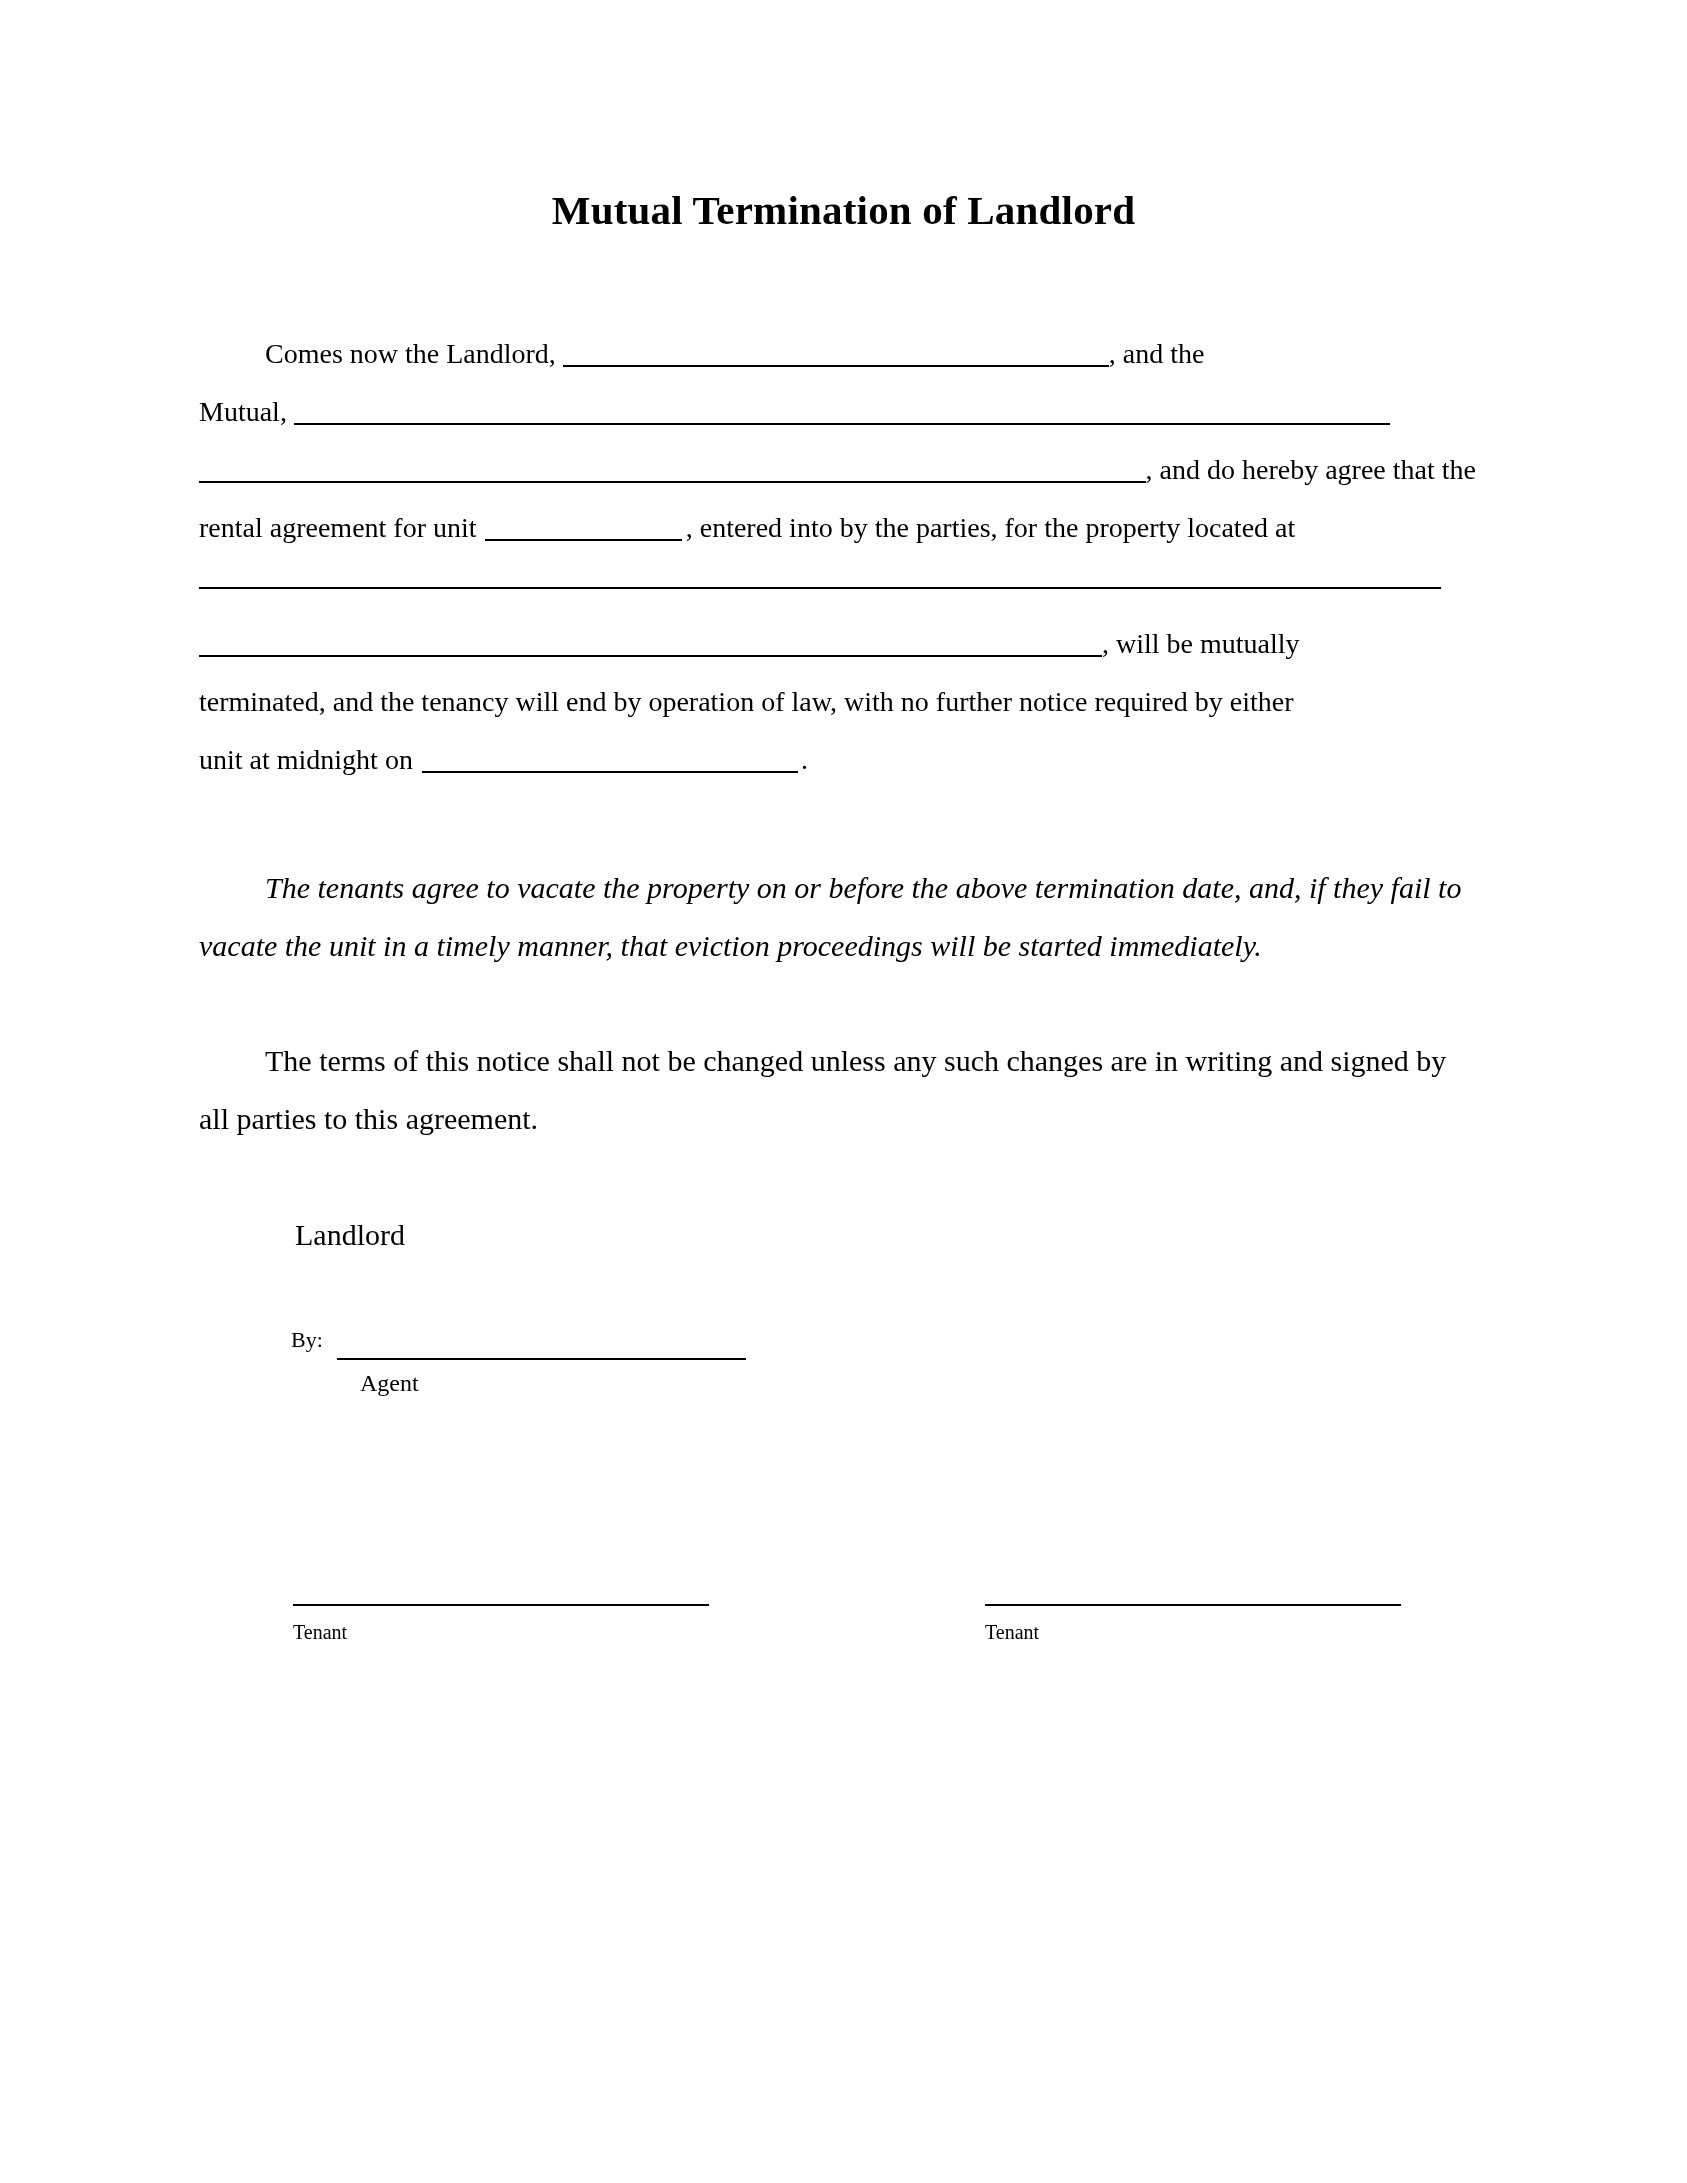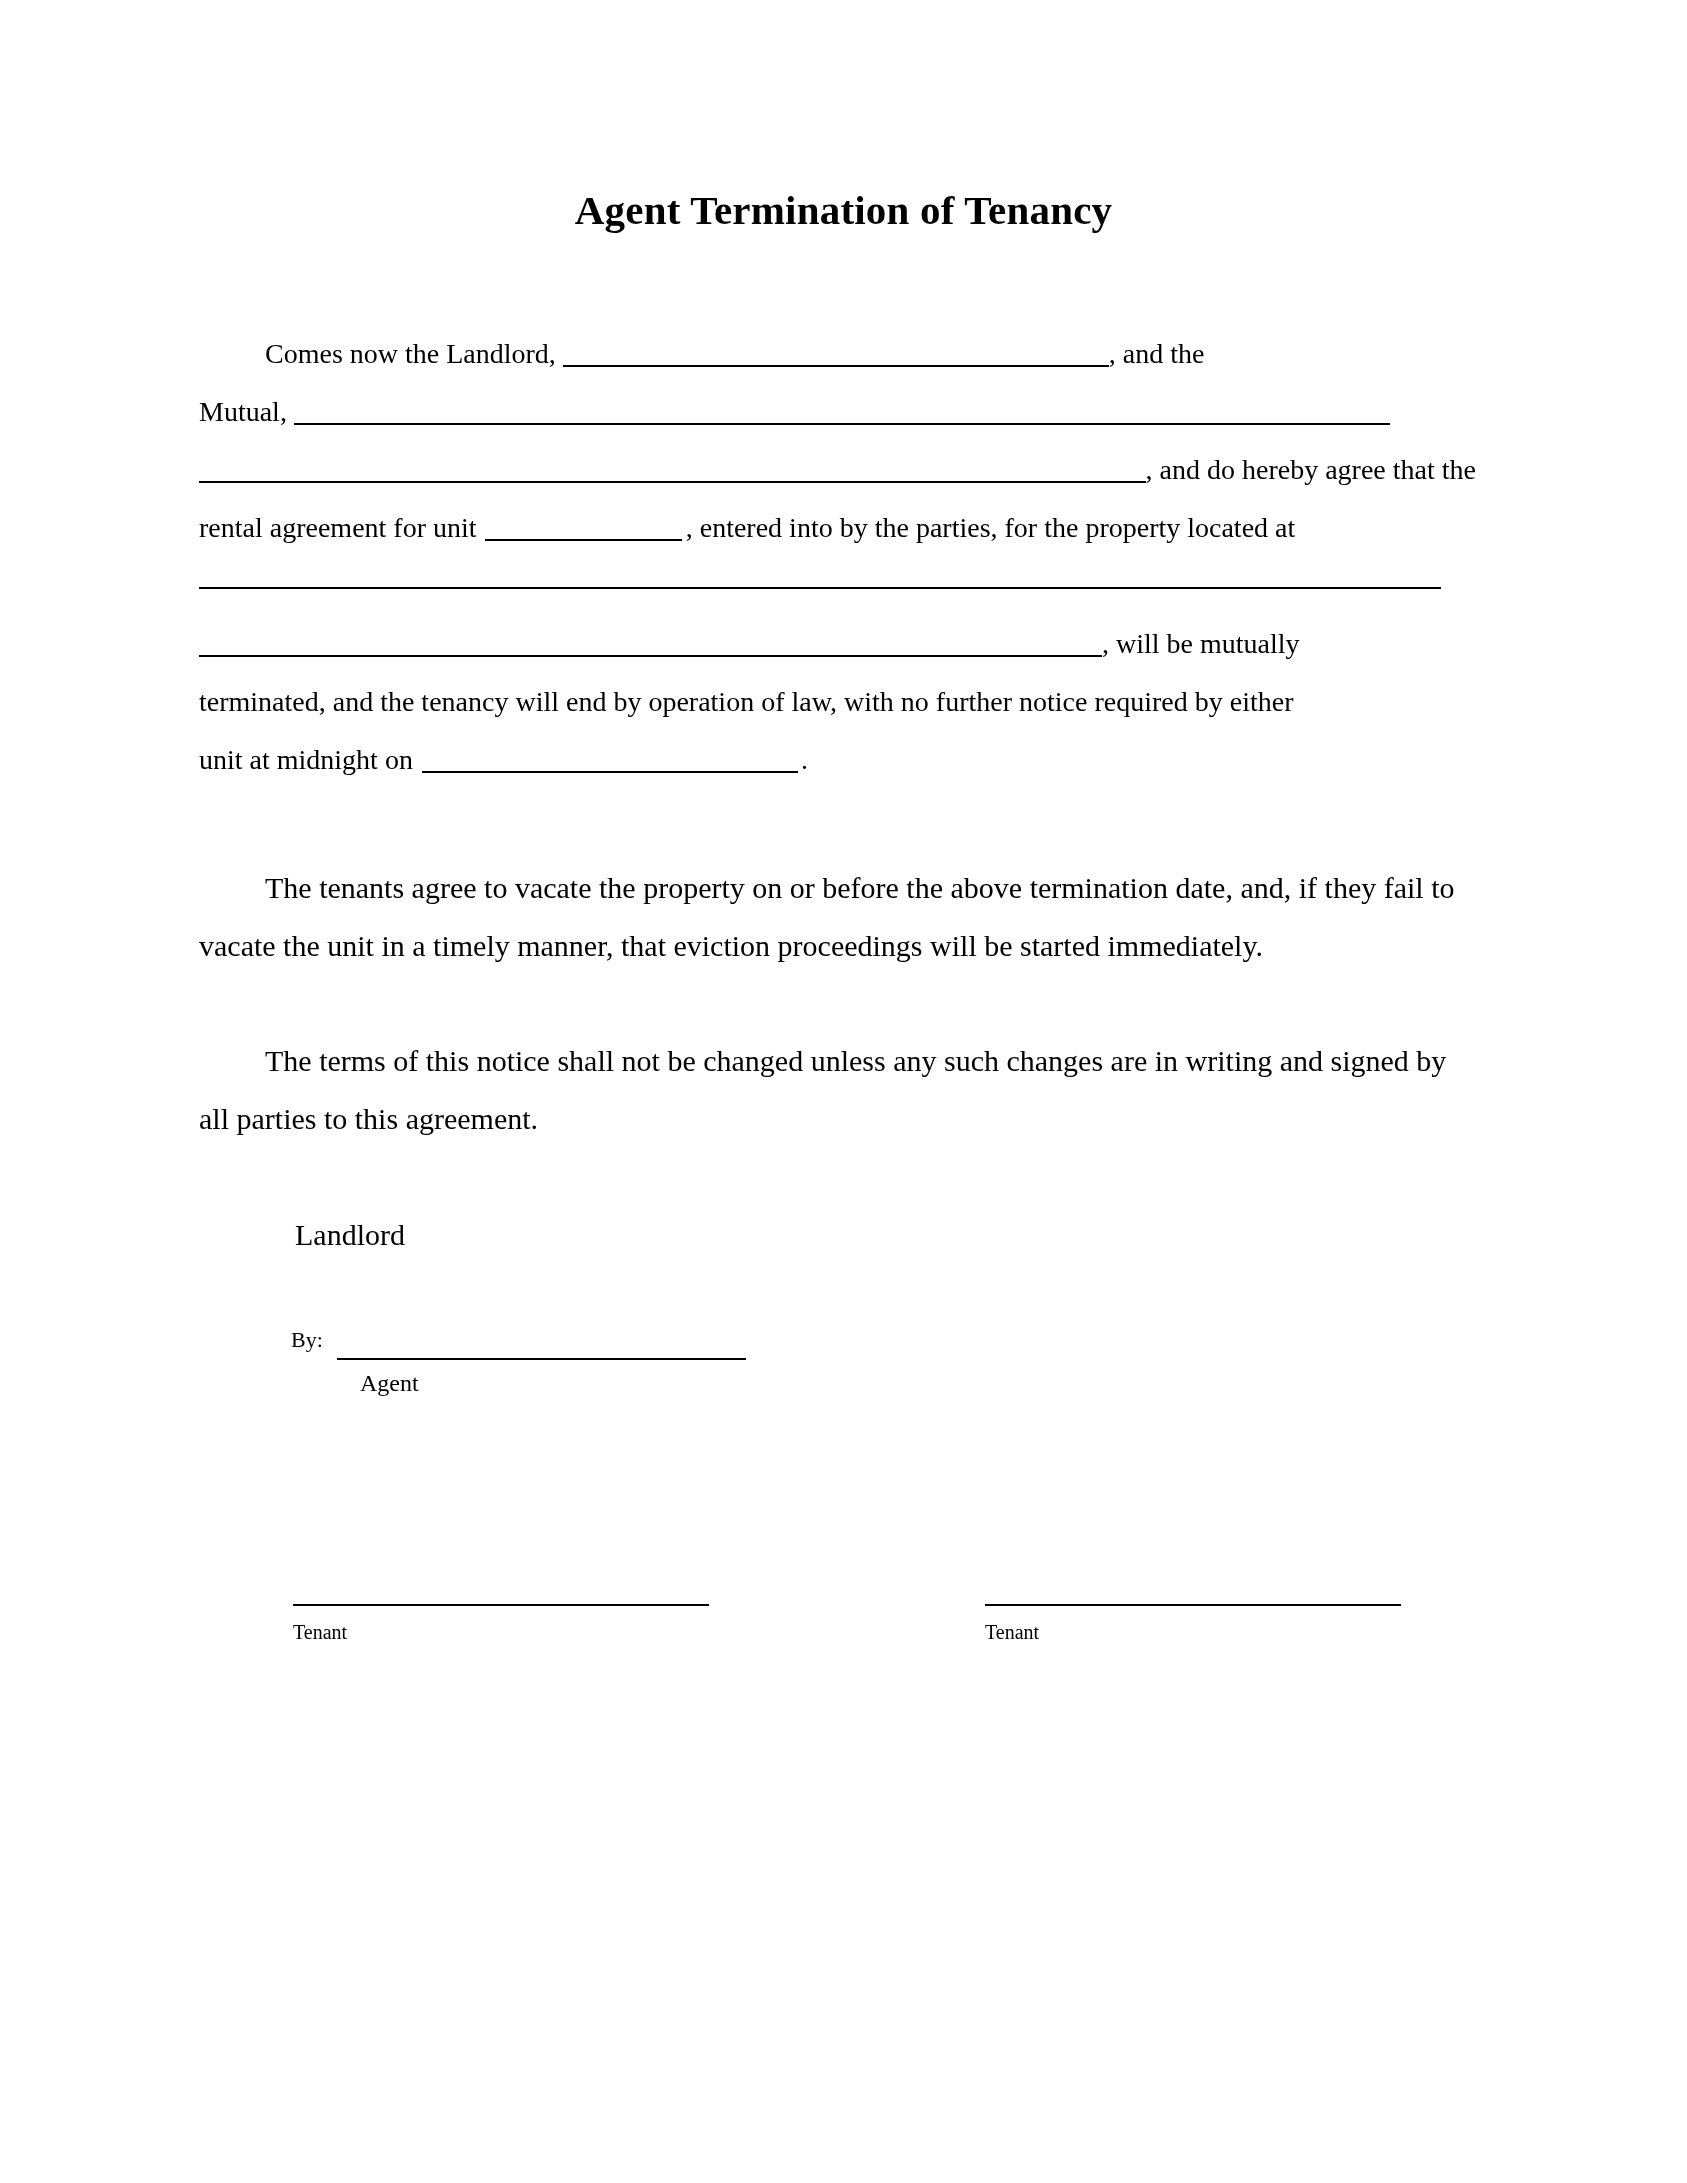--- a/index.html
+++ b/index.html
@@ -133,21 +133,21 @@
     line-height: 38px;
   }
   #tenant-sig-left  { left: 293px; width: 416px; }
   #tenant-sig-right { left: 985px; width: 416px; }
 </style>
 </head>
 <body>
 
 <div class="page">
 
-  <div class="doc-title">Agent Termination of Tenancy</div>
+  <div class="doc-title">Mutual Termination of Landlord</div>
 
   <div class="body-block">
 
     <div class="ln">
       <span class="indent"></span>
       <span>Comes now the Landlord,</span>
       <span class="blank blank-landlord"></span>
       <span>, and the</span>
     </div>
 
@@ -181,21 +181,21 @@
     </div>
 
     <div class="ln">
       <span>unit at midnight on</span>
       <span class="blank blank-date"></span>
       <span>.</span>
     </div>
 
   </div>
 
-  <div class="para" style="top:859px;">
+  <div class="para" style="top:859px;font-style:italic;">
     <span class="indent"></span><span>The tenants agree to vacate the property on or before the above termination date, and, if they fail to vacate the unit in a timely manner, that eviction proceedings will be started immediately.</span>
   </div>
 
   <div class="para" style="top:1032px;">
     <span class="indent"></span><span>The terms of this notice shall not be changed unless any such changes are in writing and signed by all parties to this agreement.</span>
   </div>
 
   <div class="sig-landlord-label">Landlord</div>
 
   <div class="by-row">

